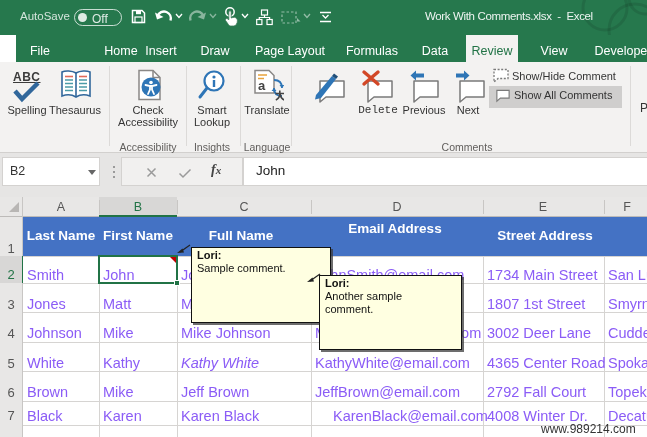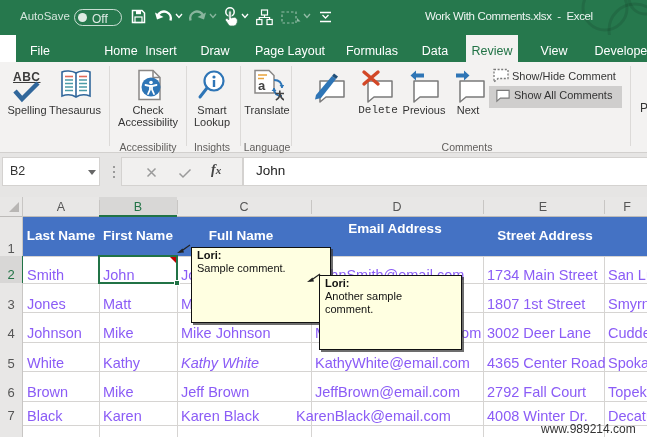--- a/index.html
+++ b/index.html
@@ -315,21 +315,21 @@
   <span class="cell" style="left:27px;top:187px;">Brown</span>
   <span class="cell" style="left:103px;top:187px;">Mike</span>
   <span class="cell" style="left:181px;top:187px;">Jeff Brown</span>
   <span class="cell" style="left:315px;top:187px;">JeffBrown@email.com</span>
   <span class="cell" style="left:487px;top:187px;">2792 Fall Court</span>
   <span class="cell" style="left:608px;top:187px;">Topeka</span>
 
   <span class="cell" style="left:27px;top:211px;">Black</span>
   <span class="cell" style="left:103px;top:211px;">Karen</span>
   <span class="cell" style="left:181px;top:211px;">Karen Black</span>
-  <span class="cell" style="left:296px;top:211px;">KarenBlack@email.com</span>
+  <span class="cell" style="left:333px;top:211px;">KarenBlack@email.com</span>
   <span class="cell" style="left:487px;top:211px;">4008 Winter Dr.</span>
   <span class="cell" style="left:608px;top:211px;">Decatur</span>
 
   <div class="abs" style="left:98px;top:58px;width:80px;height:29px;border:2px solid #217346;"></div>
   <div class="abs" style="left:174px;top:83px;width:6px;height:6px;background:#217346;border:1px solid #fff;"></div>
 
   <div class="abs" style="left:170px;top:60px;width:0;height:0;border-left:6px solid transparent;border-top:6px solid #C00000;"></div>
 
   <svg class="abs" style="left:172px;top:46px;" width="22" height="14" viewBox="0 0 22 14">
     <path d="M18 2 L8 9" stroke="#222" stroke-width="1.2"></path>

